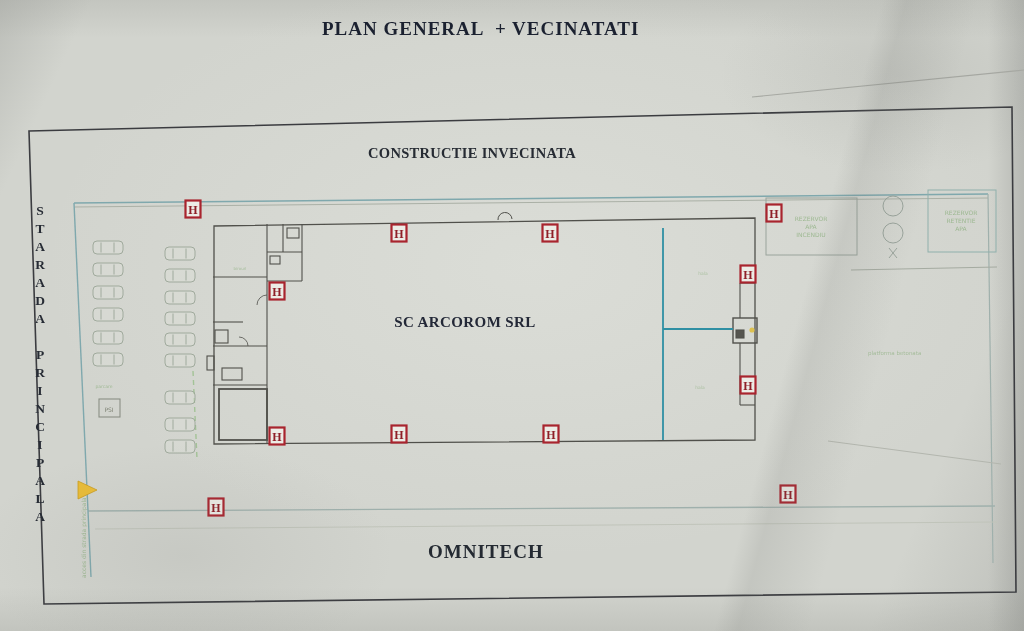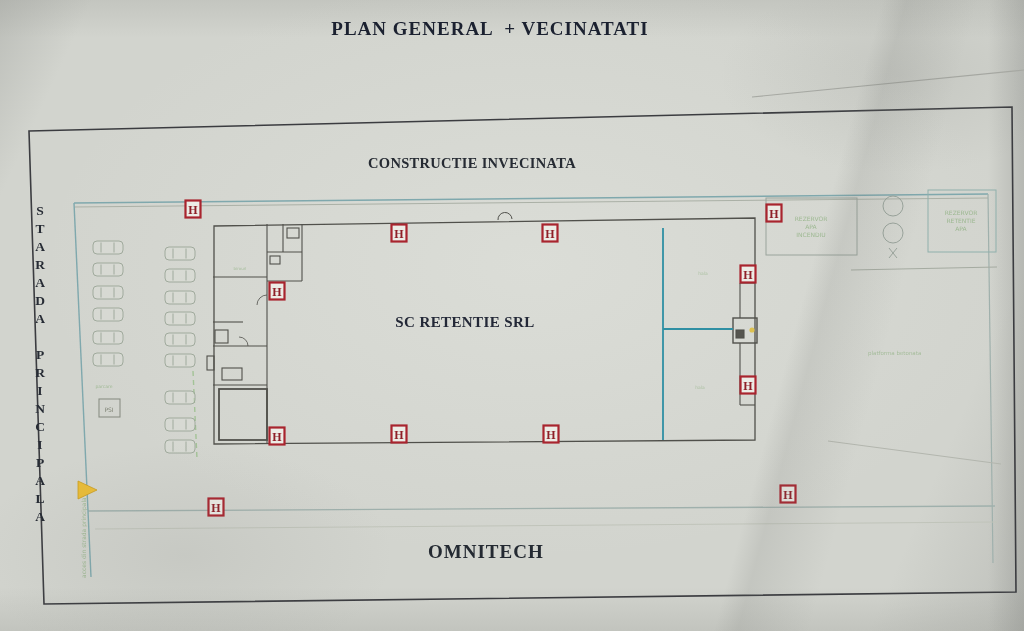--- a/index.html
+++ b/index.html
@@ -17,24 +17,24 @@
   }
   .crease{position:absolute;inset:0;pointer-events:none;
     background:
       linear-gradient(105deg, rgba(0,0,0,0) 74%, rgba(110,112,108,.14) 76%, rgba(0,0,0,0) 82%),
       radial-gradient(ellipse 300px 160px at 18% 88%, rgba(120,122,118,.12), rgba(0,0,0,0) 70%),
       radial-gradient(ellipse 260px 140px at 88% 12%, rgba(120,122,118,.14), rgba(0,0,0,0) 70%);
   }
   svg{position:absolute;left:0;top:0;}
   .lbl{position:absolute;color:#20262f;}
   .title{
-    left:322px;top:18px;width:336px;text-align:center;
+    left:322px;top:18px;width:336px;text-align:left;
     font-size:19px;font-weight:bold;letter-spacing:1px;white-space:pre;color:#1b2130;
   }
-  .neighbor-top{left:356px;top:155px;width:232px;text-align:center;
+  .neighbor-top{left:356px;top:145px;width:232px;text-align:center;
     font-size:14.5px;font-weight:bold;letter-spacing:.3px;color:#262b33;}
   .owner{left:394px;top:314px;width:142px;text-align:center;
     font-size:15px;font-weight:bold;letter-spacing:.4px;color:#232837;}
   .neighbor-bottom{left:428px;top:541px;width:96px;text-align:center;
     font-size:19px;font-weight:bold;letter-spacing:1px;color:#242a32;}
   .street-col{position:absolute;left:29px;top:0;width:22px;height:631px;}
   .street-col span{
     position:absolute;left:0;width:22px;text-align:center;
     font-size:13.5px;font-weight:bold;color:#272c35;font-family:"Liberation Serif",serif;
   }
@@ -263,21 +263,21 @@
           <rect x="780.5" y="485.5" width="15" height="17" fill="#ecece6" stroke="#a8242e" stroke-width="2.2"></rect>
           <text x="788" y="498.5" text-anchor="middle" font-family="Liberation Serif, serif" font-weight="bold" font-size="12" fill="#8e1f27">H</text>
         </g>
       </g>
   </svg>
 
   <div class="crease"></div>
 
   <div class="lbl title">PLAN GENERAL  + VECINATATI</div>
   <div class="lbl neighbor-top">CONSTRUCTIE INVECINATA</div>
-  <div class="lbl owner">SC RETENTIE SRL</div>
+  <div class="lbl owner">SC ARCOROM SRL</div>
   <div class="lbl neighbor-bottom">OMNITECH</div>
   <div class="street-col" id="street-col">
       <span style="top: 203px;">S</span>
       <span style="top: 221px;">T</span>
       <span style="top: 239px;">A</span>
       <span style="top: 257px;">R</span>
       <span style="top: 275px;">A</span>
       <span style="top: 293px;">D</span>
       <span style="top: 311px;">A</span>
       <span style="top: 347px;">P</span>

